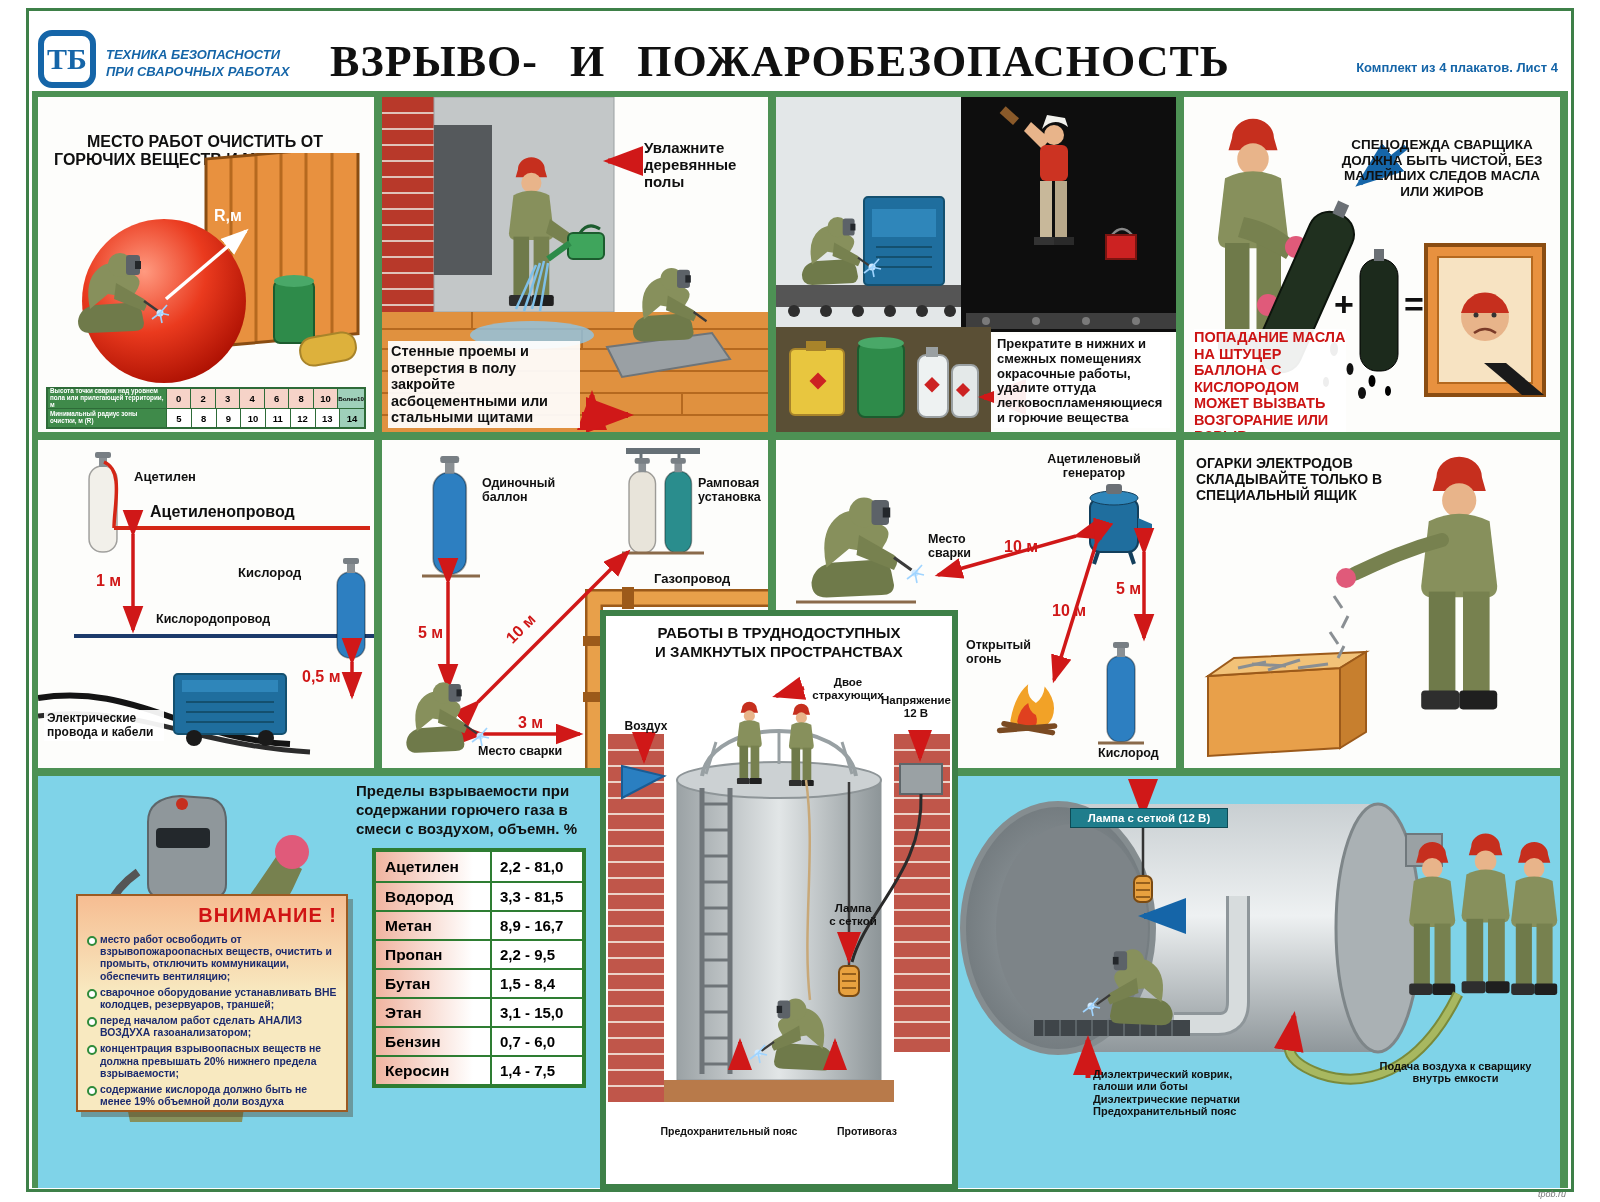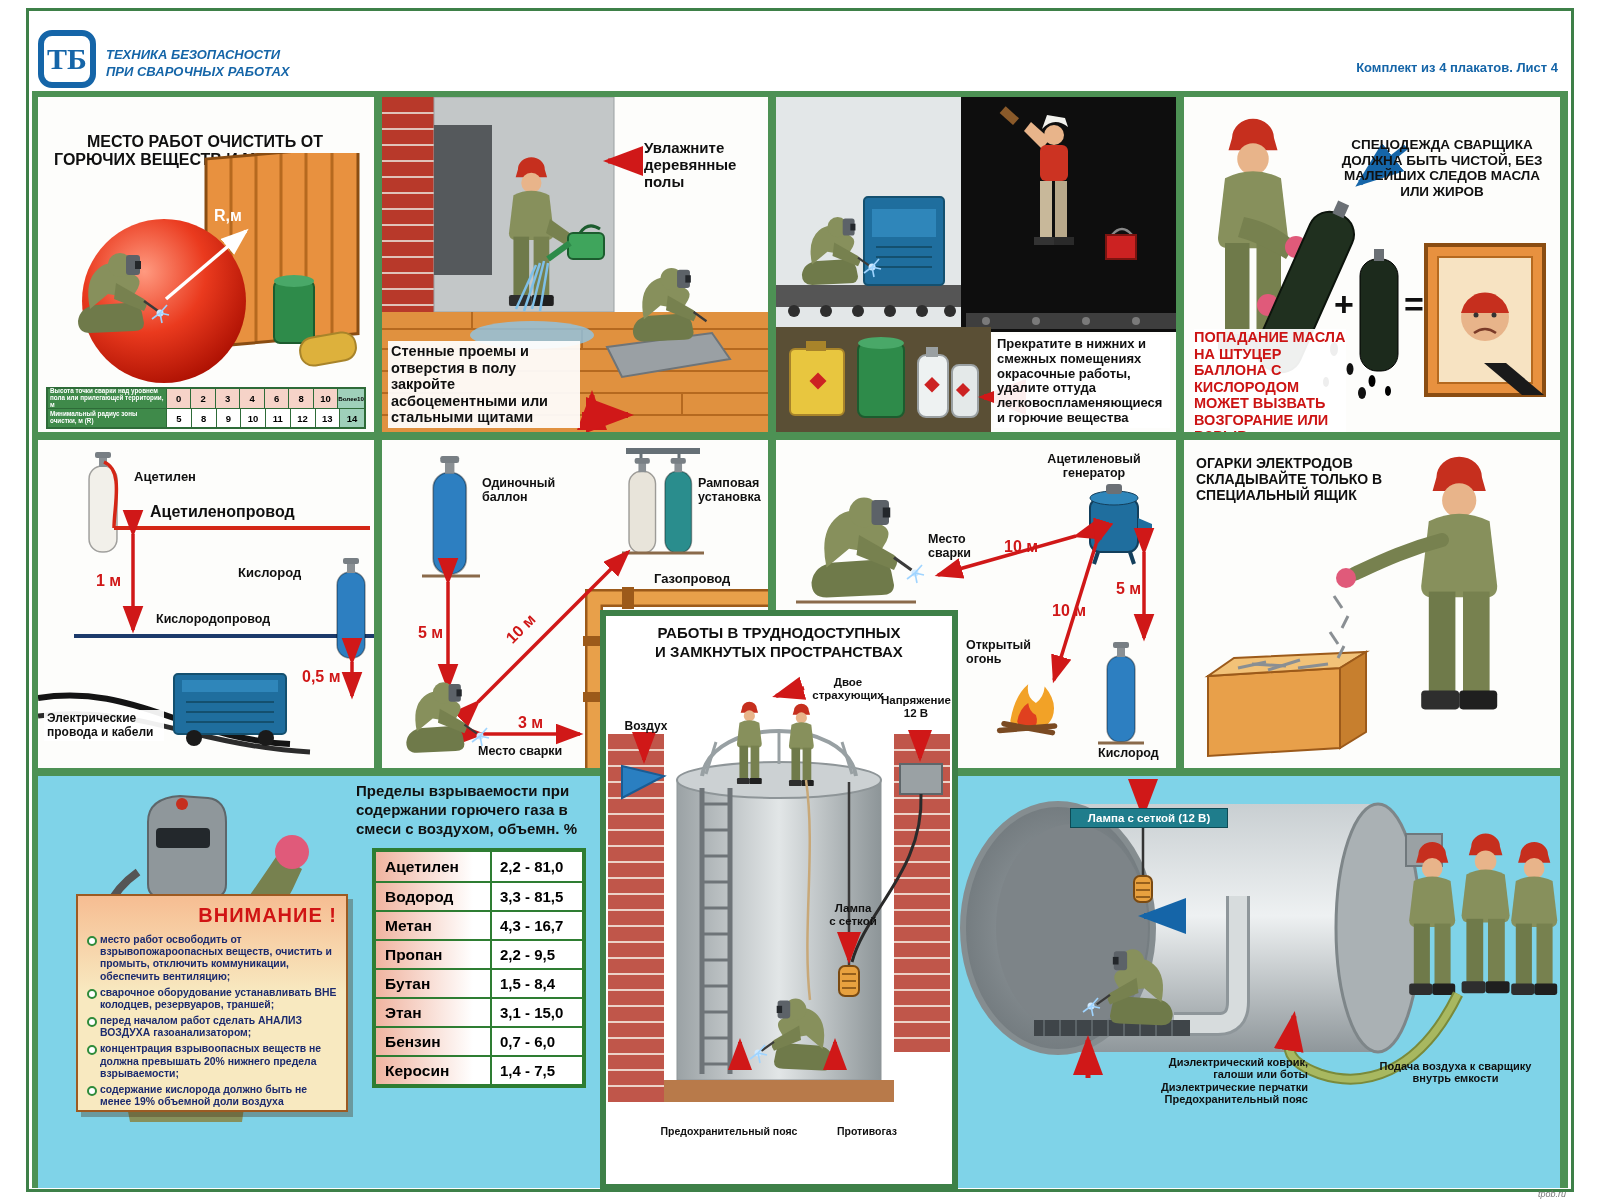--- a/index.html
+++ b/index.html
@@ -107,20 +107,21 @@
 </svg>
 
 <div class="frame"></div>
 <div class="content-bg"></div>
 
 <div class="logo">ТБ</div>
 <div class="org">
   <div>ТЕХНИКА БЕЗОПАСНОСТИ</div>
   <div>ПРИ СВАРОЧНЫХ РАБОТАХ</div>
 </div>
+<h1 class="main-title">ВЗРЫВО- И ПОЖАРОБЕЗОПАСНОСТЬ</h1>
 <div class="set-info">Комплект из 4 плакатов.  Лист 4</div>
 
 <section class="panel" style="left:38px;top:97px;width:336px;height:335px">
   <div class="p-title ctr" style="left:16px;top:10px;width:302px;font-size:16px">МЕСТО РАБОТ ОЧИСТИТЬ ОТ ГОРЮЧИХ ВЕЩЕСТВ И МАТЕРИАЛОВ</div>
   <svg class="abs" style="left:0;top:56px;width:336px;height:232px" viewBox="0 0 336 232">
     <defs>
           <radialGradient id="sphg" cx="38%" cy="32%" r="75%">
       <stop offset="0" stop-color="#ff9a80"></stop>
             <stop offset=".5" stop-color="#ea3a1e"></stop>
             <stop offset="1" stop-color="#a80d00"></stop>
@@ -491,21 +492,21 @@
     <div class="lt-row">
           <div class="lt-gas">Ацетилен</div>
           <div class="lt-range">2,2 - 81,0</div>
         </div>
     <div class="lt-row">
           <div class="lt-gas">Водород</div>
           <div class="lt-range">3,3 - 81,5</div>
         </div>
     <div class="lt-row">
           <div class="lt-gas">Метан</div>
-          <div class="lt-range">4,3 - 16,7</div>
+          <div class="lt-range">8,9 - 16,7</div>
         </div>
     <div class="lt-row">
           <div class="lt-gas">Пропан</div>
           <div class="lt-range">2,2 - 9,5</div>
         </div>
     <div class="lt-row">
           <div class="lt-gas">Бутан</div>
           <div class="lt-range">1,5 - 8,4</div>
         </div>
     <div class="lt-row">
@@ -566,21 +567,21 @@
     <line x1="150" y1="302" x2="150" y2="264" stroke="#d01818" stroke-width="5" marker-end="url(#ah-r)"></line>
     <use href="#welder-stand" transform="translate(462,74) scale(1.15)"></use>
     <use href="#welder-stand" transform="translate(514,66) scale(1.2)"></use>
     <use href="#welder-stand" transform="translate(564,74) scale(1.15)"></use>
     <path d="M520,218 C480,300 424,312 382,298 C360,290 348,280 352,266" stroke="#7a8a3a" stroke-width="11" fill="none"></path>
     <path d="M520,218 C480,300 424,312 382,298 C360,290 348,280 352,266" stroke="#a8b860" stroke-width="7" fill="none"></path>
     <line x1="352" y1="266" x2="356" y2="240" stroke="#d01818" stroke-width="5" marker-end="url(#ah-r)"></line>
   </svg>
 
   <div class="tank-lamp">Лампа с сеткой (12 В)</div>
-  <div class="sm-lbl pre" style="left:1055px;top:280px;width:215px;font-size:11px;text-align:right">Диэлектрический коврик,
+  <div class="sm-lbl pre" style="left:1055px;top:292px;width:215px;font-size:11px;text-align:left">Диэлектрический коврик,
 галоши или боты
 Диэлектрические перчатки
 Предохранительный пояс</div>
   <div class="sm-lbl pre" style="left:1325px;top:284px;width:185px;font-size:11px">Подача воздуха к сварщику
 внутрь емкости</div>
 </section>
 
 <section class="confined">
   <div class="conf-title" style="top:8px">РАБОТЫ В ТРУДНОДОСТУПНЫХ</div>
   <div class="conf-title" style="top:27px">И ЗАМКНУТЫХ   ПРОСТРАНСТВАХ</div>

